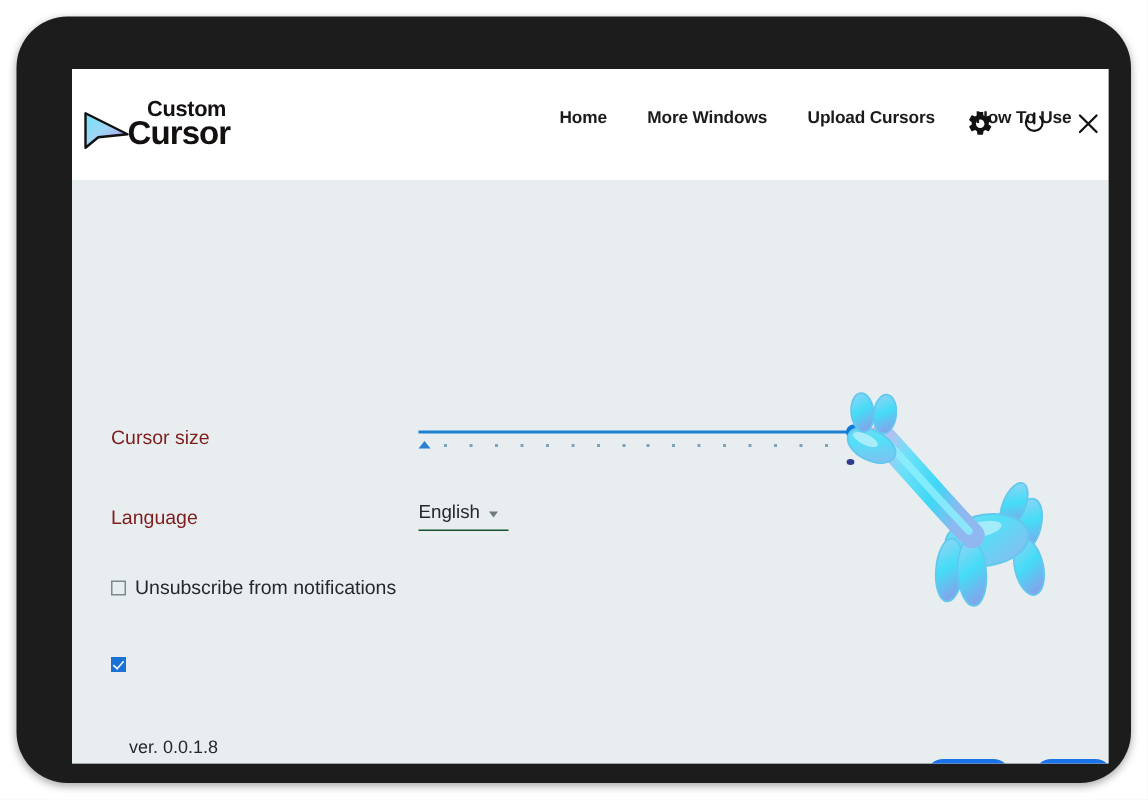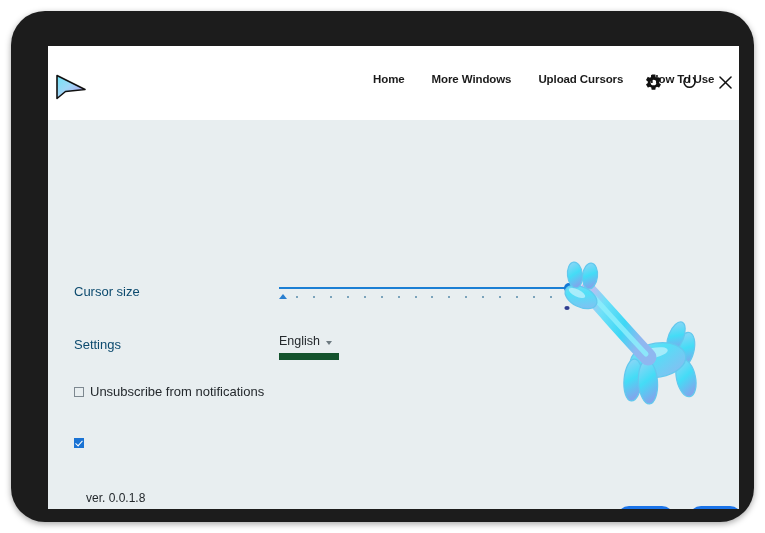--- a/index.html
+++ b/index.html
@@ -134,21 +134,21 @@
     top: 25px;
     font-size: 20.5px;
     font-weight: bold;
     color: #1b2226;
     letter-spacing: -0.3px;
   }
 
   .setting-label {
     position: absolute;
     font-size: 13px;
-    color: #0c4a6e;
+    color: #7f1d1d;
   }
 
   
   #cursor-size-label { left: 26px; top: 164px; }
 
   #cursor-size-slider {
     position: absolute;
     left: 231px;
     top: 163px;
     width: 290px;
@@ -191,21 +191,21 @@
   }
 
   
   #language-label { left: 26px; top: 217px; }
   #language-select {
     position: absolute;
     left: 231px;
     top: 213px;
     width: 60px;
     height: 20px;
-    border-bottom: 7px solid #14532d;
+    border-bottom: 1px solid #14532d;
     cursor: pointer;
   }
   #language-value {
     position: absolute;
     left: 0;
     top: 1px;
     font-size: 12.5px;
     color: #24292d;
   }
   #language-chevron {
@@ -315,20 +315,24 @@
         <svg id="brand-cursor-icon" viewBox="0 0 34 26">
           <defs>
             <linearGradient id="curGrad" x1="0" y1="0" x2="1" y2="1">
               <stop offset="0%" stop-color="#6fe3f5"></stop>
               <stop offset="45%" stop-color="#9fd6f7"></stop>
               <stop offset="100%" stop-color="#b58de8"></stop>
             </linearGradient>
           </defs>
           <path d="M2 1.5 L2 24.5 L10.5 17.5 L30 15.5 Z" fill="url(#curGrad)" stroke="#111111" stroke-width="1.6" stroke-linejoin="round"></path>
         </svg>
+        <div id="brand-wordmark">
+          <span class="brand-top">Custom</span>
+          <span class="brand-bottom">Cursor</span>
+        </div>
       </div>
 
       <nav id="main-nav">
         <span class="nav-link">Home</span>
         <span class="nav-link">More Windows</span>
         <span class="nav-link">Upload Cursors</span>
         <span class="nav-link">How To Use</span>
       </nav>
 
       <div id="header-actions">
@@ -367,21 +371,21 @@
             <span class="slider-tick" style="left: 186.353px;"></span>
             <span class="slider-tick" style="left: 203.294px;"></span>
             <span class="slider-tick" style="left: 220.235px;"></span>
             <span class="slider-tick" style="left: 237.176px;"></span>
             <span class="slider-tick" style="left: 254.118px;"></span>
             <span class="slider-tick" style="left: 271.059px;"></span>
           </div>
         <div id="slider-thumb" style="left: 285px;"></div>
       </div>
 
-      <div class="setting-label" id="language-label">Settings</div>
+      <div class="setting-label" id="language-label">Language</div>
 
       <div id="language-select">
         <span id="language-value">English</span>
         <span id="language-chevron"></span>
       </div>
 
       <div class="checkbox-row" id="unsubscribe-row">
         <span class="checkbox-box unchecked"></span>
         <span class="checkbox-label">Unsubscribe from notifications</span>
       </div>

